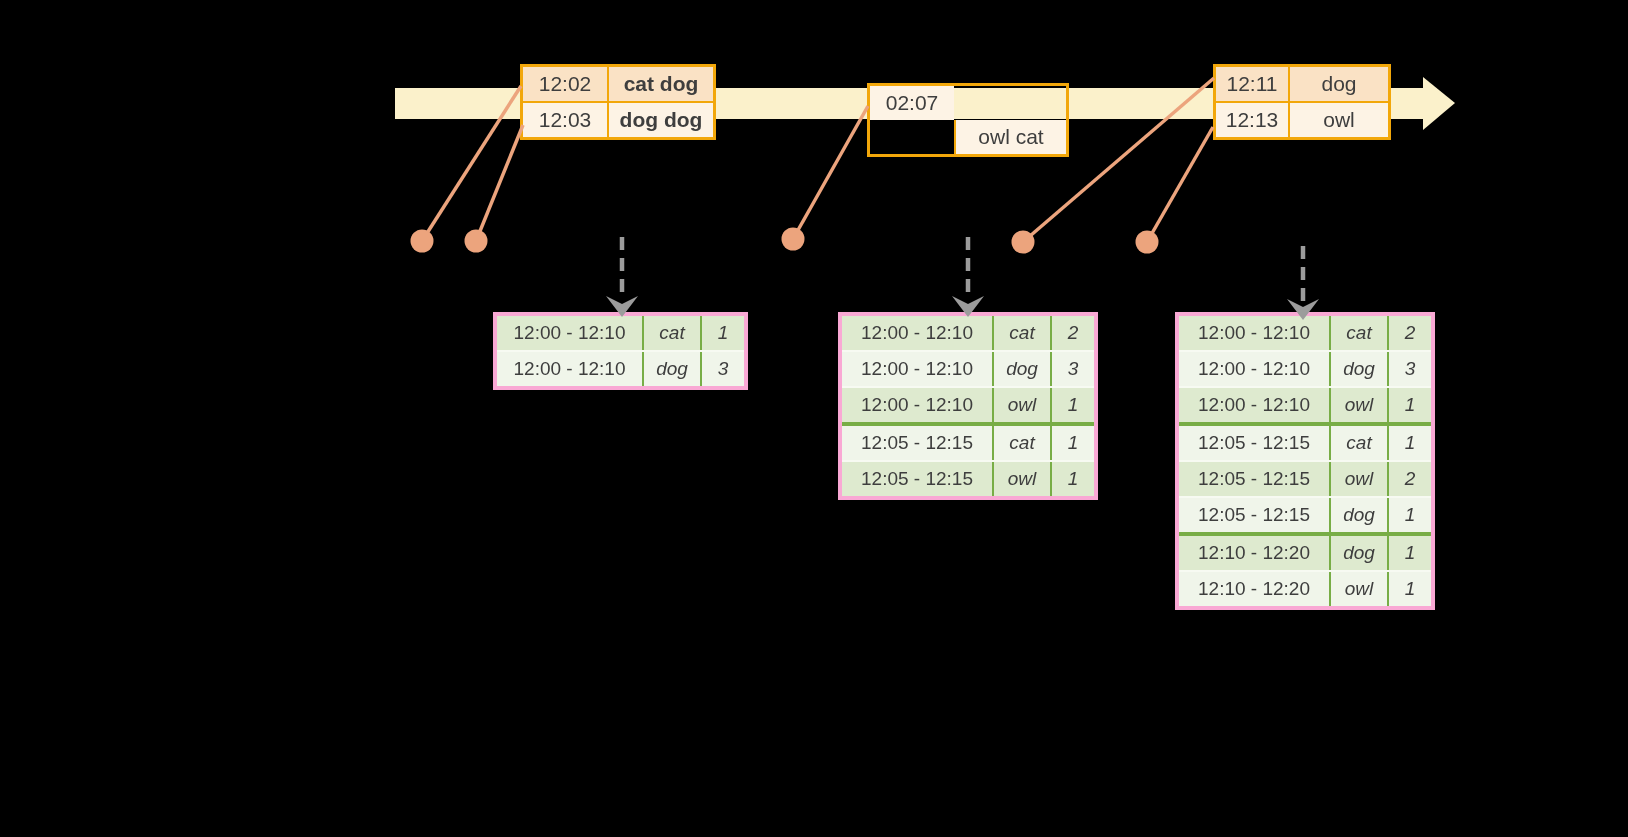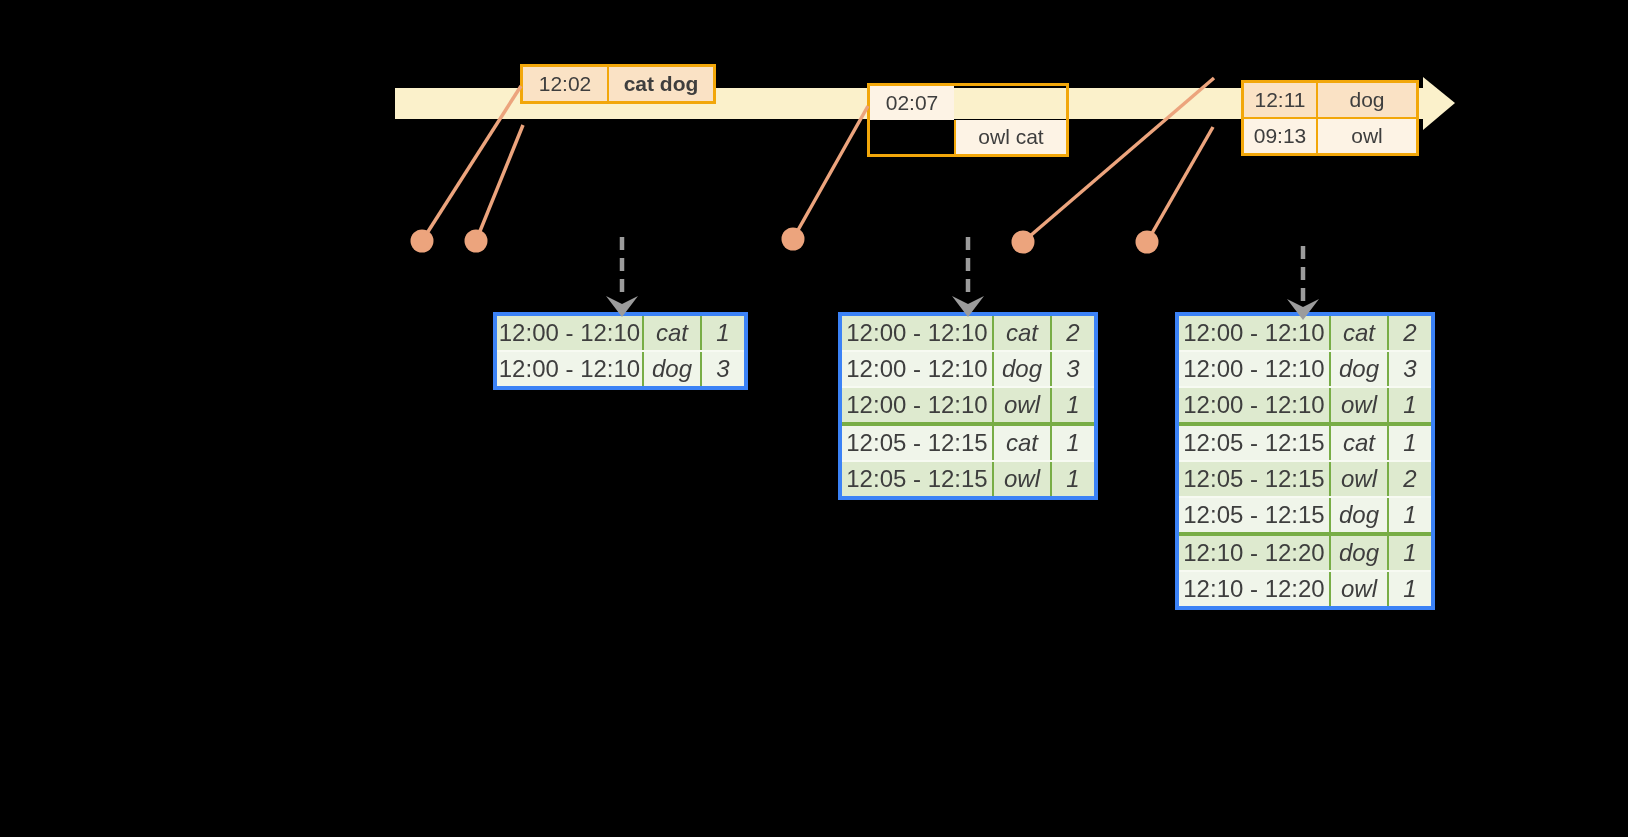--- a/index.html
+++ b/index.html
@@ -21,22 +21,22 @@
   .ecell{height:34px;line-height:34px;text-align:center;box-sizing:border-box;}
   .ecell + .ecell{border-left:2px solid #f2a70a;}
   .peach{background:#fae2c5;}
   .cream{background:#fdf3e5;}
   .et-a .time{width:84px;}  .et-a .words{width:106px;font-weight:bold;}
   .et-b .time{width:84px;}  .et-b .words{width:112px;margin-top:34px;}
   .et-c .time{width:72px;}  .et-c .words{width:100px;}
 
   
   .rtable{
-    position:absolute;z-index:1;border:4px solid #3b82f6;box-sizing:border-box;
-    font-size:24px;
+    position:absolute;z-index:1;border:4px solid #f9a8d4;box-sizing:border-box;
+    font-size:19px;
   }
   .rrow{display:flex;}
   .rrow + .rrow{border-top:2px solid #f7faf2;}
   .rrow.group-start{border-top:4px solid #78ad46;}
   .rcell{height:34px;line-height:34px;text-align:center;box-sizing:border-box;}
   .rcell + .rcell{border-left:2px solid #78ad46;font-style:italic;}
   .sA{background:#deeacf;}
   .sB{background:#f0f5ea;}
   .rt-1 .win{width:145px;} .rt-2 .win{width:150px;} .rt-3 .win{width:150px;}
   .word{width:58px;}
@@ -50,36 +50,40 @@
   <svg class="layer under" width="1628" height="837">
     <rect x="395" y="88" width="1030" height="31" fill="#fbf1cb"></rect>
     <polygon points="1423,77 1455,103 1423,130" fill="#fbf1cb"></polygon>
   </svg>
 
   <div class="etable et-a" style="left:520px;top:64px;">
     <div class="erow">
       <div class="ecell time peach">12:02</div>
       <div class="ecell words peach">cat dog</div>
     </div>
+    <div class="erow">
+      <div class="ecell time cream">12:03</div>
+      <div class="ecell words cream">dog dog</div>
+    </div>
   </div>
 
   <div class="etable et-b" style="left:867px;top:83px;">
     <div class="erow">
       <div class="ecell time cream">02:07</div>
       <div class="ecell words cream">owl cat</div>
     </div>
   </div>
 
-  <div class="etable et-c" style="left:1213px;top:80px;margin-left:28px;">
+  <div class="etable et-c" style="left:1213px;top:64px;">
     <div class="erow">
       <div class="ecell time peach">12:11</div>
       <div class="ecell words peach">dog</div>
     </div>
     <div class="erow">
-      <div class="ecell time cream">09:13</div>
+      <div class="ecell time cream">12:13</div>
       <div class="ecell words cream">owl</div>
     </div>
   </div>
 
   <div class="rtable rt-1" style="left:493px;top:312px;">
     <div class="rrow">
       <div class="rcell win sA">12:00 - 12:10</div>
       <div class="rcell word sA">cat</div>
       <div class="rcell cnt sA">1</div>
     </div>

